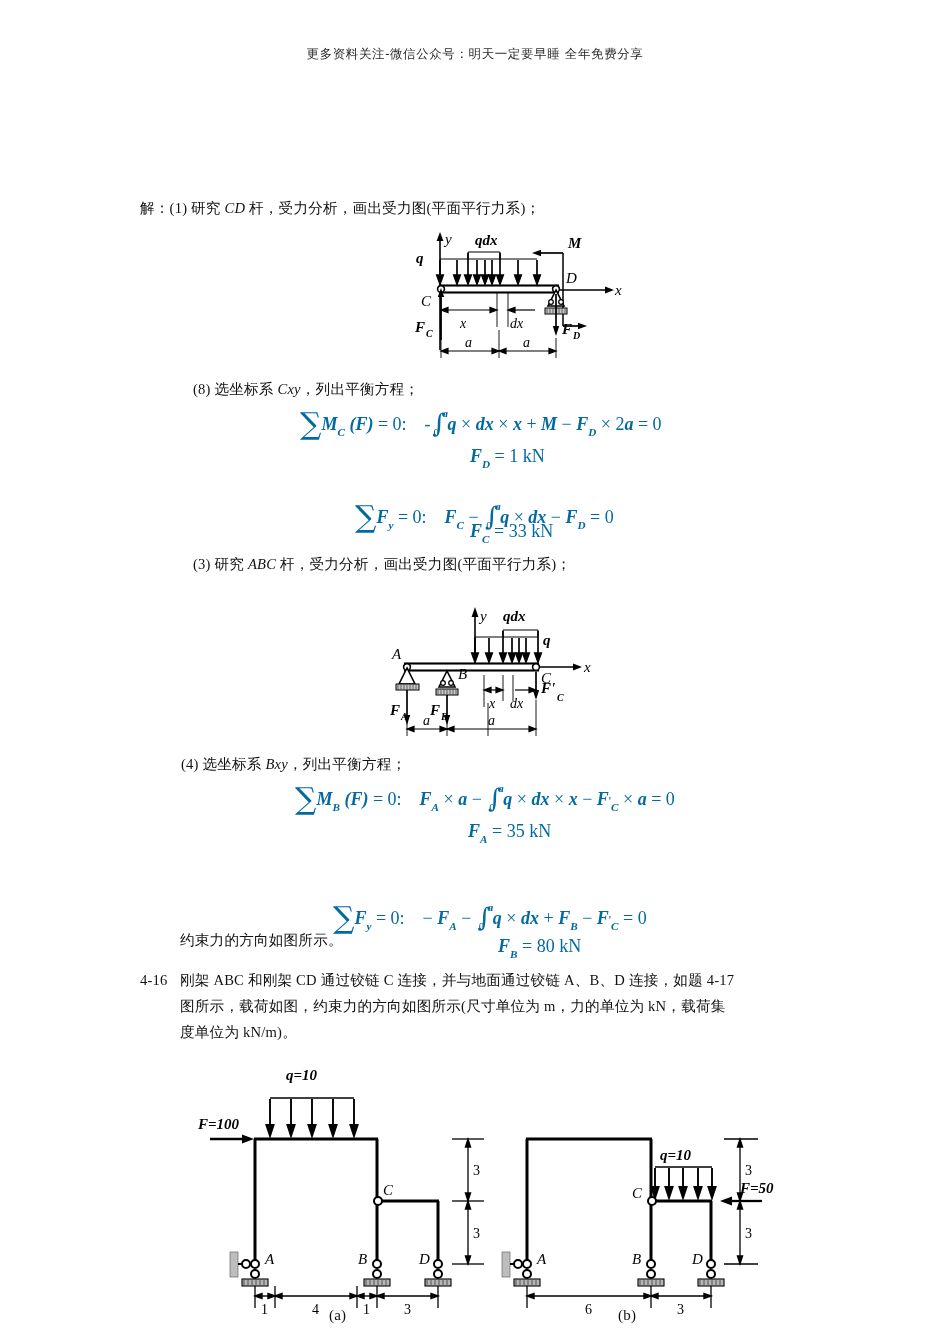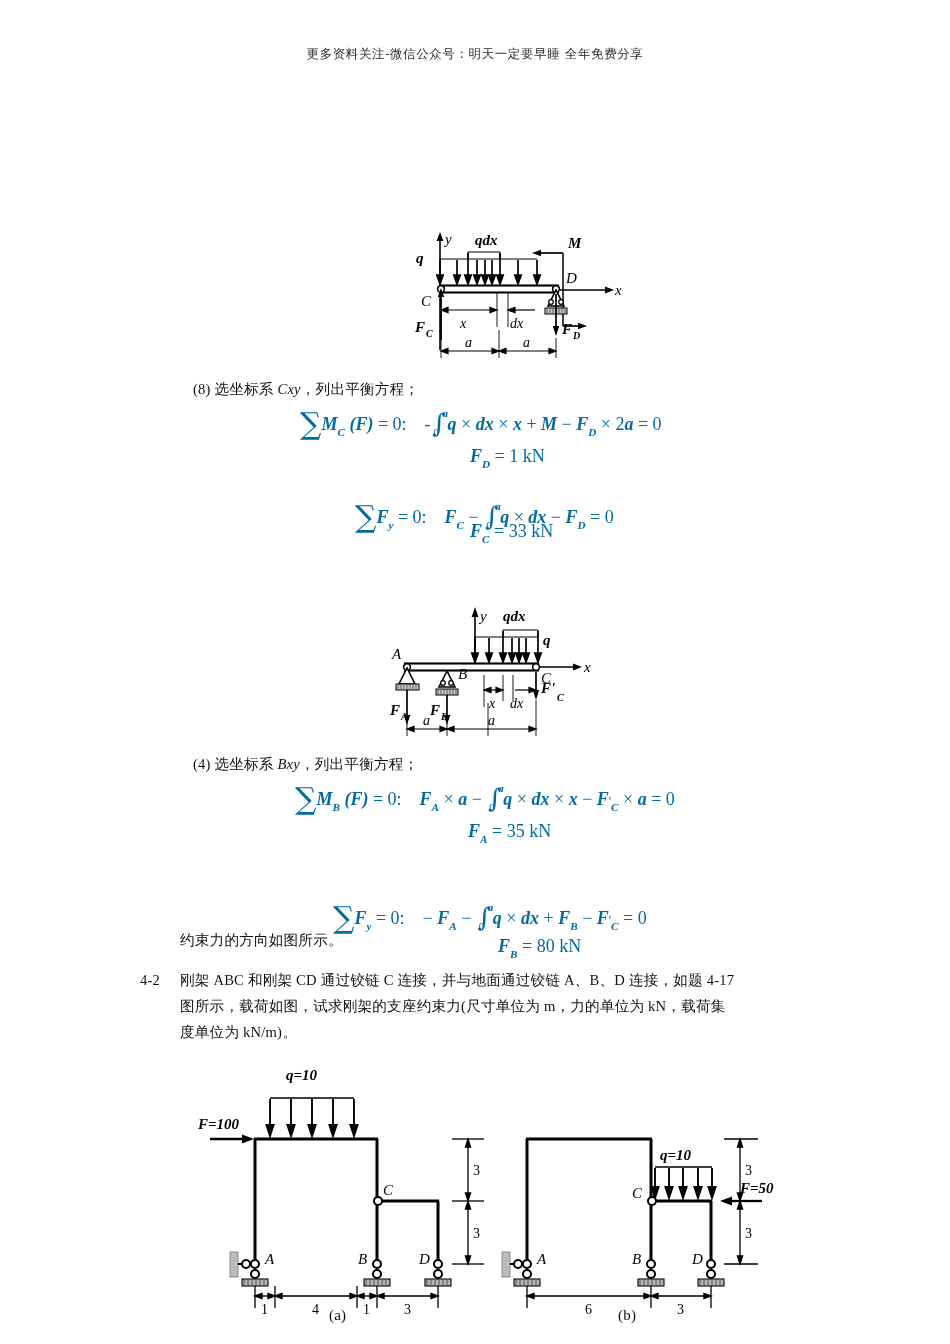--- a/index.html
+++ b/index.html
@@ -129,20 +129,23 @@
     fill: #000;
   }
 </style>
 </head>
 <body>
 
 <div class="page">
 
   <div class="doc-header">更多资料关注-微信公众号：明天一定要早睡  全年免费分享</div>
 
+  <div class="para" style="top:196px; left:140px;">
+    <span>解：(1) 研究 </span><span class="it">CD</span><span> 杆，受力分析，画出受力图(平面平行力系)；</span>
+  </div>
 
   <div class="fig" style="top:230px; left:400px;">
     <svg width="250" height="135" viewBox="0 0 250 135">
 
       <line x1="40" y1="8" x2="40" y2="120" stroke="#000" stroke-width="1.6"></line>
       <polygon points="40,2 36.6,11 43.4,11" fill="#000"></polygon>
       <text class="lbl" x="45" y="14">y</text>
 
       <line x1="40" y1="60" x2="208" y2="60" stroke="#000" stroke-width="1.6"></line>
       <polygon points="214,60 205,56.6 205,63.4" fill="#000"></polygon>
@@ -260,20 +263,23 @@
 
   <div class="math" style="top:499px; left:355px;">
     <span class="sig">∑</span><span class="vb">F</span><sub>y</sub><span class="vr"> = 0</span><span class="vr">:</span>
     &nbsp;&nbsp;&nbsp;<span class="vb">F</span><sub>C</sub><span class="vr"> − </span><span class="intg"><span class="s">∫</span><span class="up">a</span><span class="lo">0</span></span><span class="vb">q</span><span class="vr"> × </span><span class="vb">dx</span><span class="vr"> − </span><span class="vb">F</span><sub>D</sub><span class="vr"> = 0</span>
   </div>
 
   <div class="math" style="top:521px; left:470px;">
     <span class="vb">F</span><sub>C</sub><span class="vr"> = </span><span>33 kN</span>
   </div>
 
+  <div class="para" style="top:552px; left:193px;">
+    <span>(3) 研究 </span><span class="it">ABC</span><span> 杆，受力分析，画出受力图(平面平行力系)；</span>
+  </div>
 
   <div class="fig" style="top:605px; left:375px;">
     <svg width="250" height="135" viewBox="0 0 250 135">
 
       <line x1="100" y1="10" x2="100" y2="62" stroke="#000" stroke-width="1.6"></line>
       <polygon points="100,2 96.6,12 103.4,12" fill="#000"></polygon>
       <text class="lbl" x="105" y="16">y</text>
 
       <line x1="100" y1="62" x2="200" y2="62" stroke="#000" stroke-width="1.6"></line>
       <polygon points="207,62 198,58.6 198,65.4" fill="#000"></polygon>
@@ -376,21 +382,21 @@
         <polygon points="72,124 65,121.4 65,126.6"></polygon>
         <line x1="74" y1="124" x2="159" y2="124"></line>
         <polygon points="72,124 79,121.4 79,126.6"></polygon>
         <polygon points="161,124 154,121.4 154,126.6"></polygon>
       </g>
       <text class="dimtxt" x="48" y="120">a</text>
       <text class="dimtxt" x="113" y="120">a</text>
     </svg>
   </div>
 
-  <div class="para" style="top:752px; left:193px;text-align:center;">
+  <div class="para" style="top:752px; left:181px;text-align:center;">
     <span>(4) 选坐标系 </span><span class="it">Bxy</span><span>，列出平衡方程；</span>
   </div>
 
   <div class="math" style="top:781px; left:295px;">
     <span class="sig">∑</span><span class="vb">M</span><sub>B</sub><span class="vb"> (F)</span><span class="vr"> = 0</span><span class="vr">:</span>
     &nbsp;&nbsp;&nbsp;<span class="vb">F</span><sub>A</sub><span class="vr"> × </span><span class="vb">a</span><span class="vr"> − </span><span class="intg"><span class="s">∫</span><span class="up">a</span><span class="lo">0</span></span><span class="vb">q</span><span class="vr"> × </span><span class="vb">dx</span><span class="vr"> × </span><span class="vb">x</span><span class="vr"> − </span><span class="vb">F</span><span class="vr" style="font-size:0.7em;">'</span><sub>C</sub><span class="vr"> × </span><span class="vb">a</span><span class="vr"> = 0</span>
   </div>
 
   <div class="math" style="top:821px; left:468px;">
     <span class="vb">F</span><sub>A</sub><span class="vr"> = </span><span>35 kN</span>
@@ -400,23 +406,23 @@
     <span class="sig">∑</span><span class="vb">F</span><sub>y</sub><span class="vr"> = 0</span><span class="vr">:</span>
     &nbsp;&nbsp;&nbsp;<span class="vr">− </span><span class="vb">F</span><sub>A</sub><span class="vr"> − </span><span class="intg"><span class="s">∫</span><span class="up">a</span><span class="lo">0</span></span><span class="vb">q</span><span class="vr"> × </span><span class="vb">dx</span><span class="vr"> + </span><span class="vb">F</span><sub>B</sub><span class="vr"> − </span><span class="vb">F</span><span class="vr" style="font-size:0.7em;">'</span><sub>C</sub><span class="vr"> = 0</span>
   </div>
 
   <div class="math" style="top:936px; left:468px;margin-left:30px;">
     <span class="vb">F</span><sub>B</sub><span class="vr"> = </span><span>80 kN</span>
   </div>
 
   <div class="para" style="top:928px; left:180px;">约束力的方向如图所示。</div>
 
-  <div class="para" style="top:968px; left:140px; width:35px;">4-2</div>
+  <div class="para" style="top:968px; left:140px; width:35px;">4-16</div>
   <div class="para" style="top:968px; left:180px;">刚架 ABC 和刚架 CD 通过铰链 C 连接，并与地面通过铰链 A、B、D 连接，如题 4-17</div>
-  <div class="para" style="top:994px; left:180px;">图所示，载荷如图，试求刚架的支座约束力(尺寸单位为 m，力的单位为 kN，载荷集</div>
+  <div class="para" style="top:994px; left:180px;">图所示，载荷如图，约束力的方向如图所示(尺寸单位为 m，力的单位为 kN，载荷集</div>
   <div class="para" style="top:1020px; left:180px;">度单位为 kN/m)。</div>
 
   <div class="fig" style="top:1052px; left:182px;">
     <svg width="310" height="265" viewBox="0 0 310 265">
 
       <line x1="72" y1="87" x2="196" y2="87" stroke="#000" stroke-width="3"></line>
 
       <line x1="73" y1="87" x2="73" y2="212" stroke="#000" stroke-width="3"></line>
 
       <line x1="195" y1="87" x2="195" y2="212" stroke="#000" stroke-width="3"></line>

